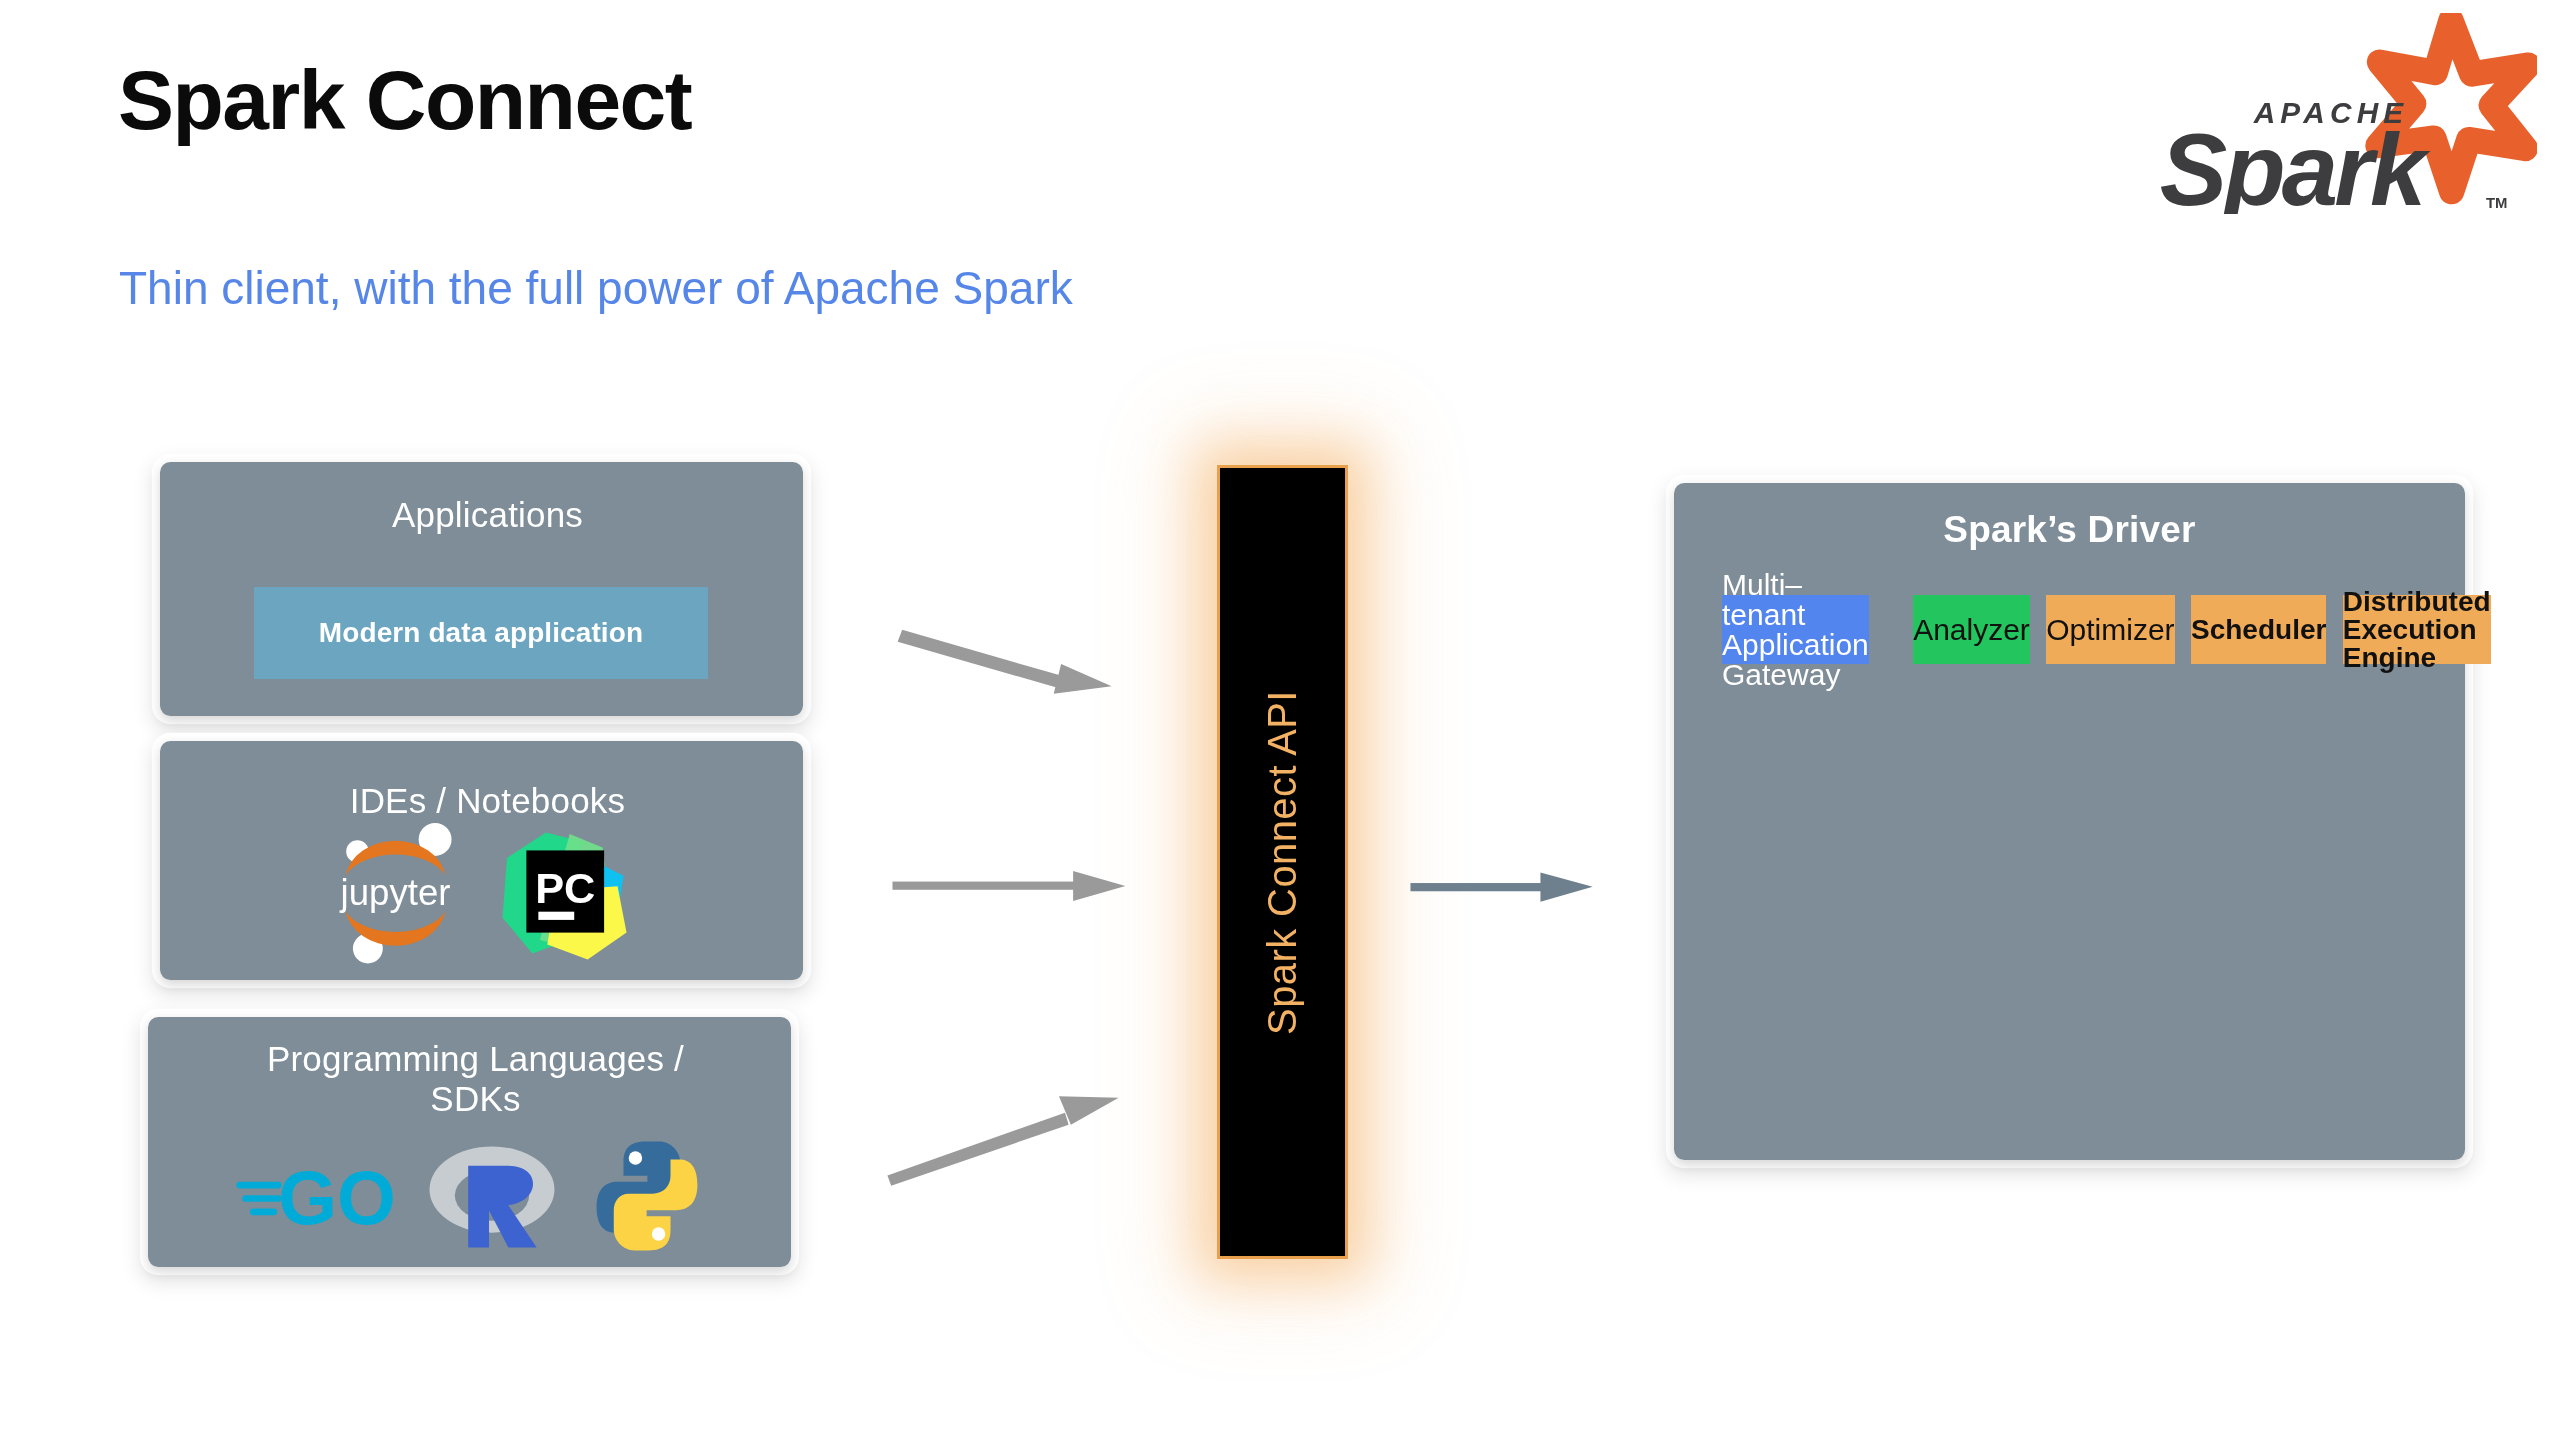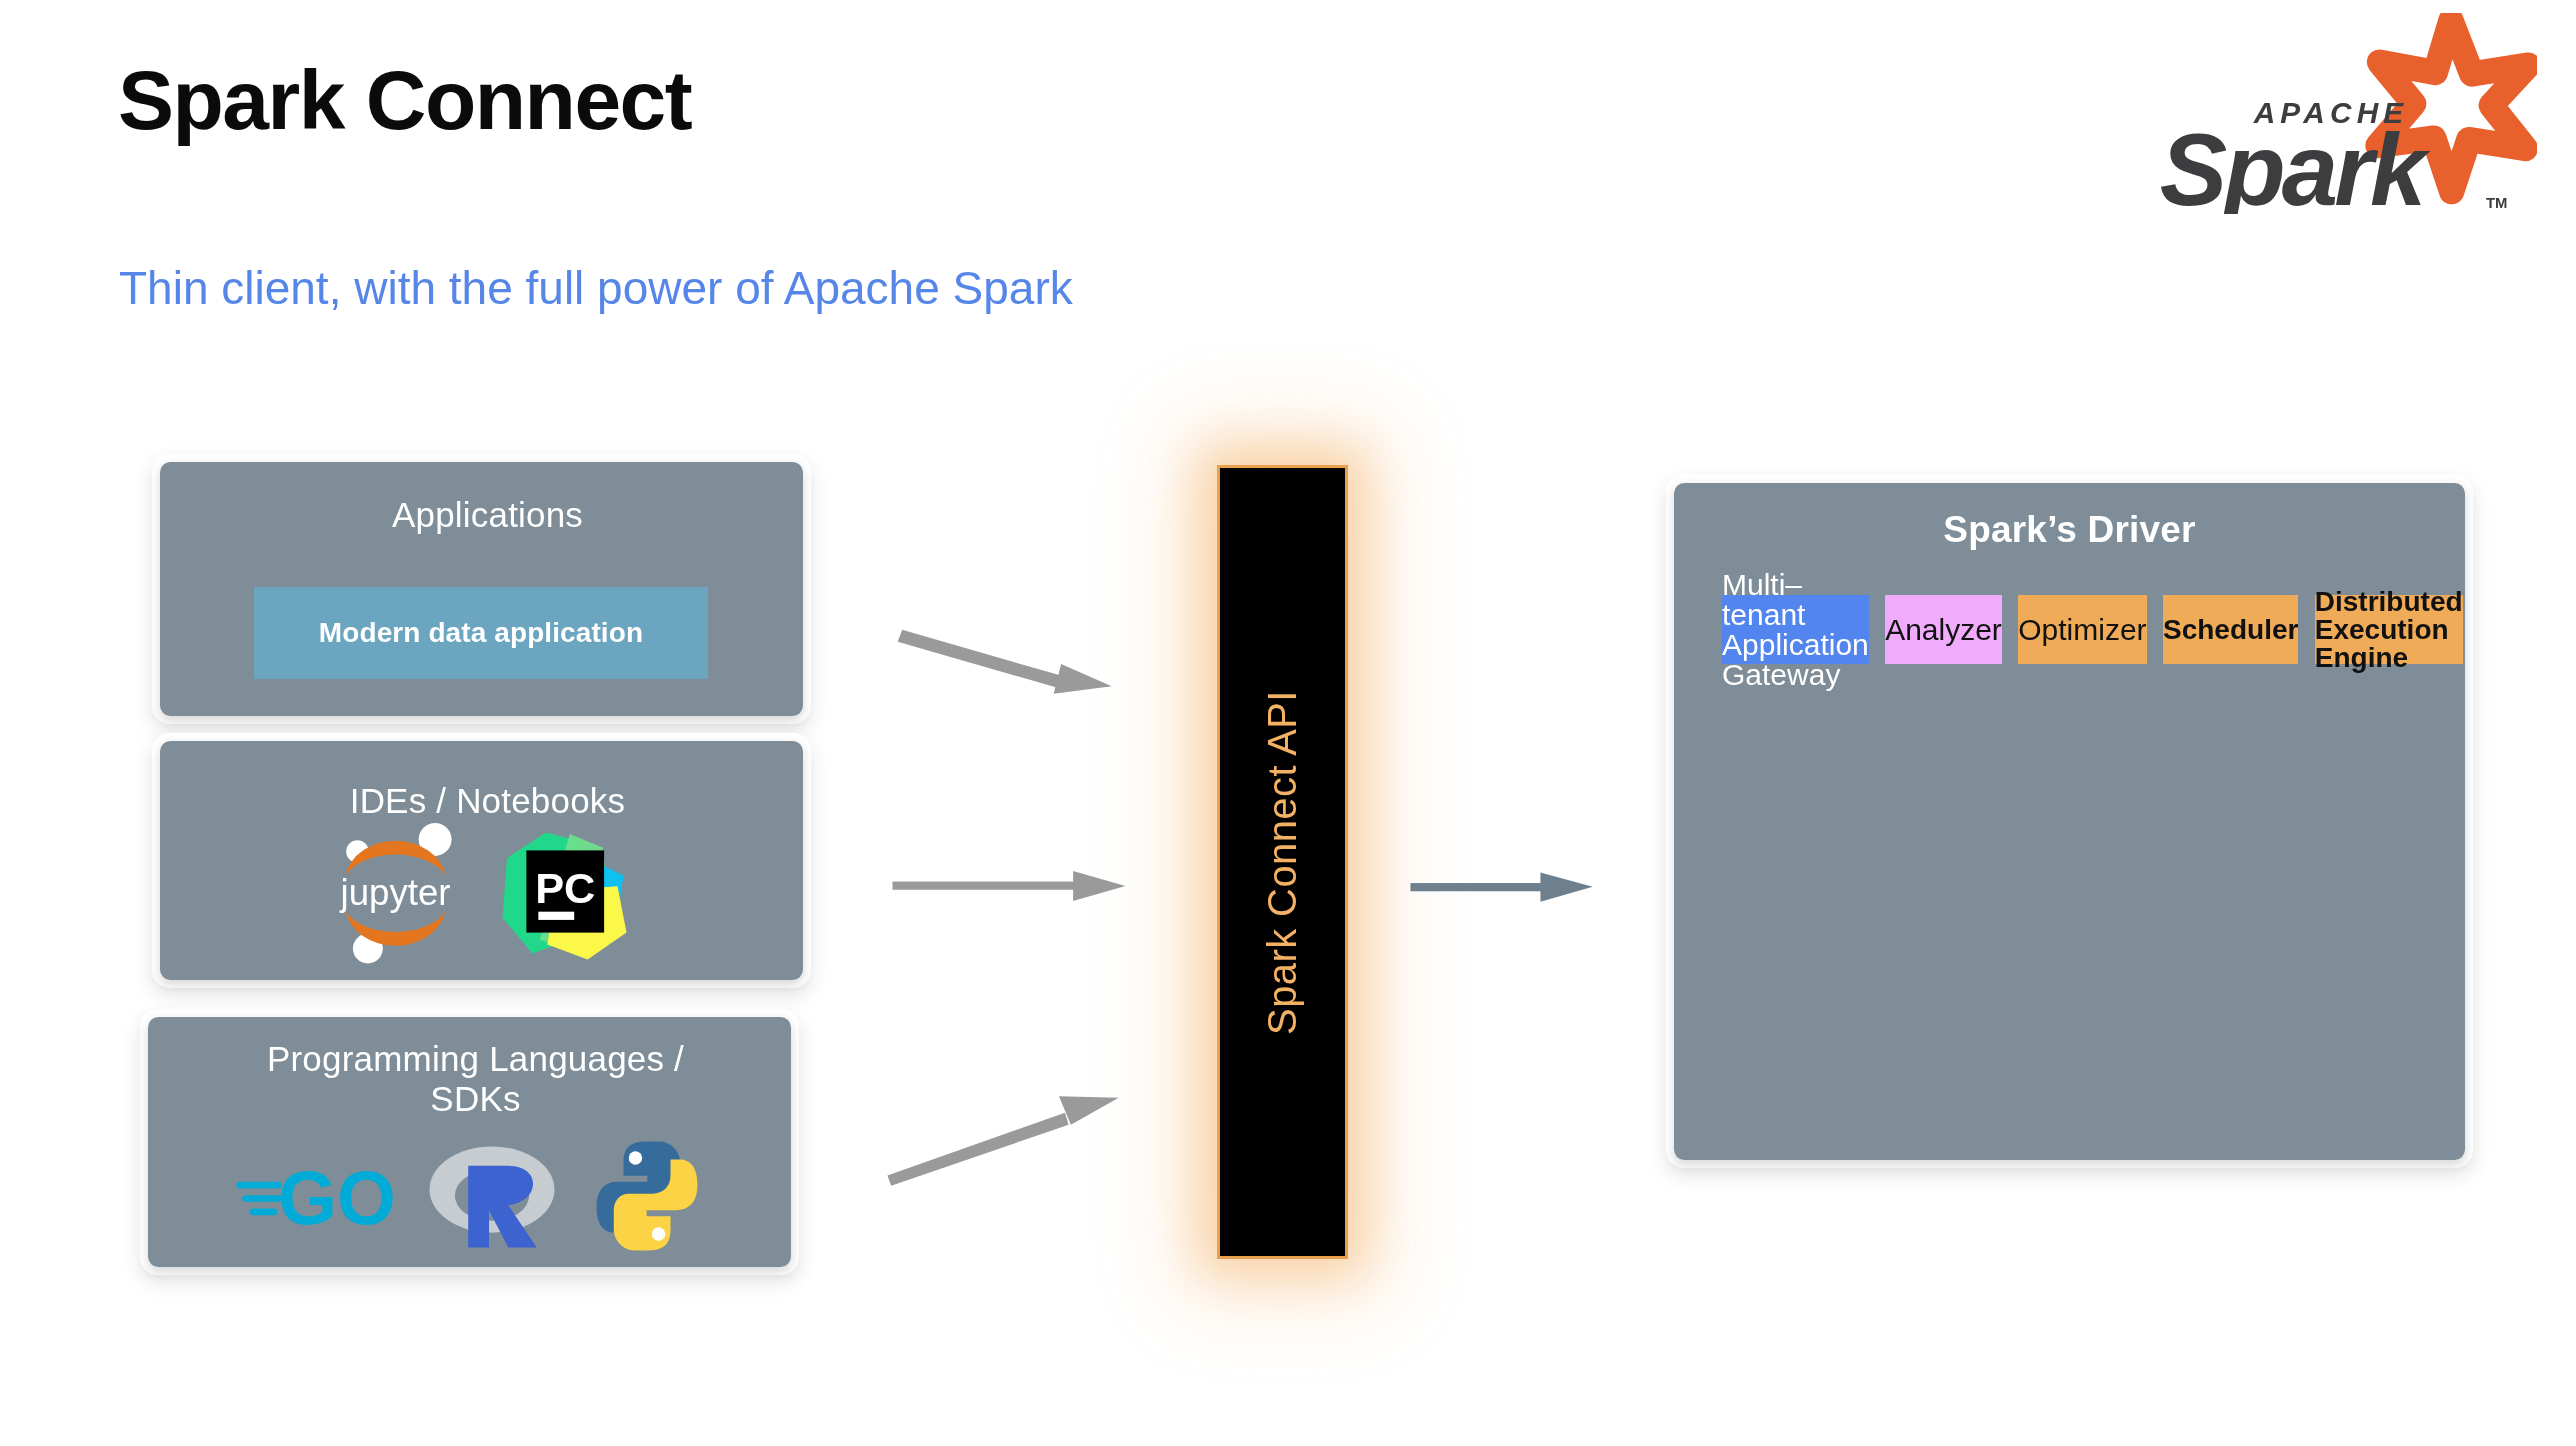--- a/index.html
+++ b/index.html
@@ -137,21 +137,21 @@
     display: flex; flex-direction: row; gap: 16.4px;
   }
   .driver-row {
     height: 69px;
     display: flex; align-items: center; justify-content: center;
     font-size: 30px;
     line-height: 1;
     box-sizing: border-box;
   }
   .driver-row.r-gateway  { background: #5385ee; color: #ffffff; font-weight: 400; }
-  .driver-row.r-analyzer { background: #f0abfc; color: #111111; font-weight: 400; }
+  .driver-row.r-analyzer { background: #22c55e; color: #111111; font-weight: 400; margin-left: 28px; }
   .driver-row.r-orange   { background: #f0ab58; color: #111111; font-weight: 400; }
   .driver-row.r-orange.bold-row { font-weight: 700; font-size: 28px; }
 
   
   .arrow-svg { position: absolute; overflow: visible; }
 </style>
 </head>
 <body>
 
 <div id="slide-title">Spark Connect</div>

